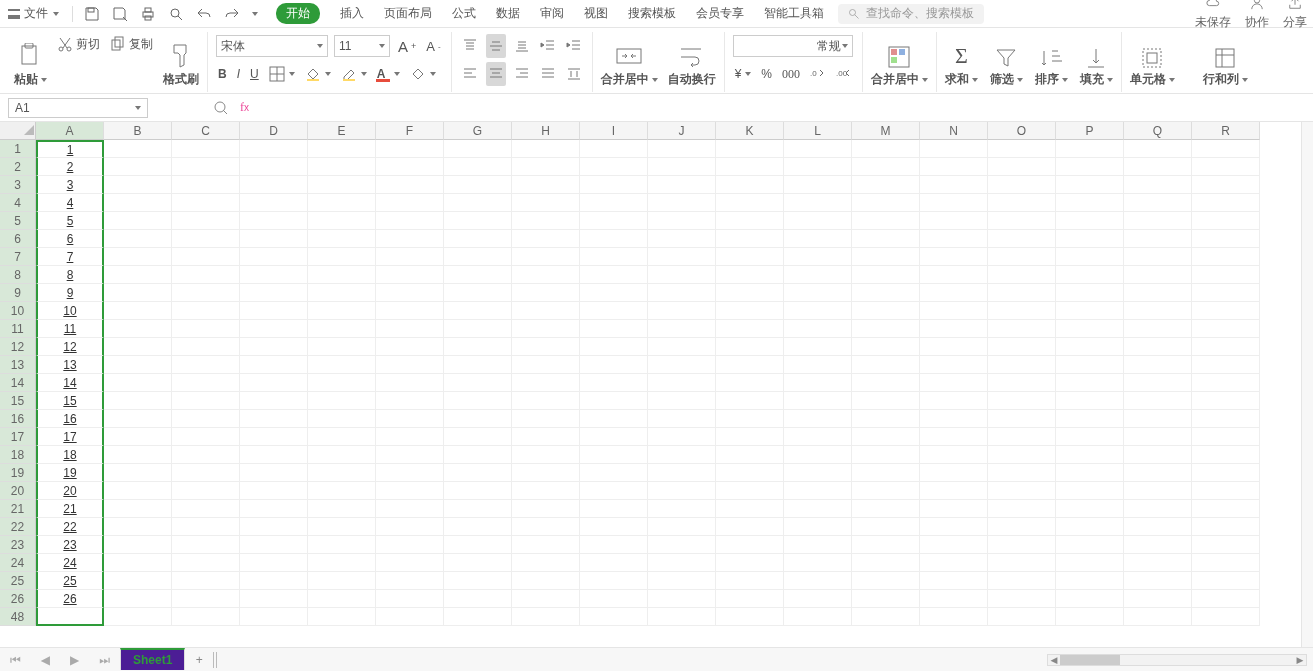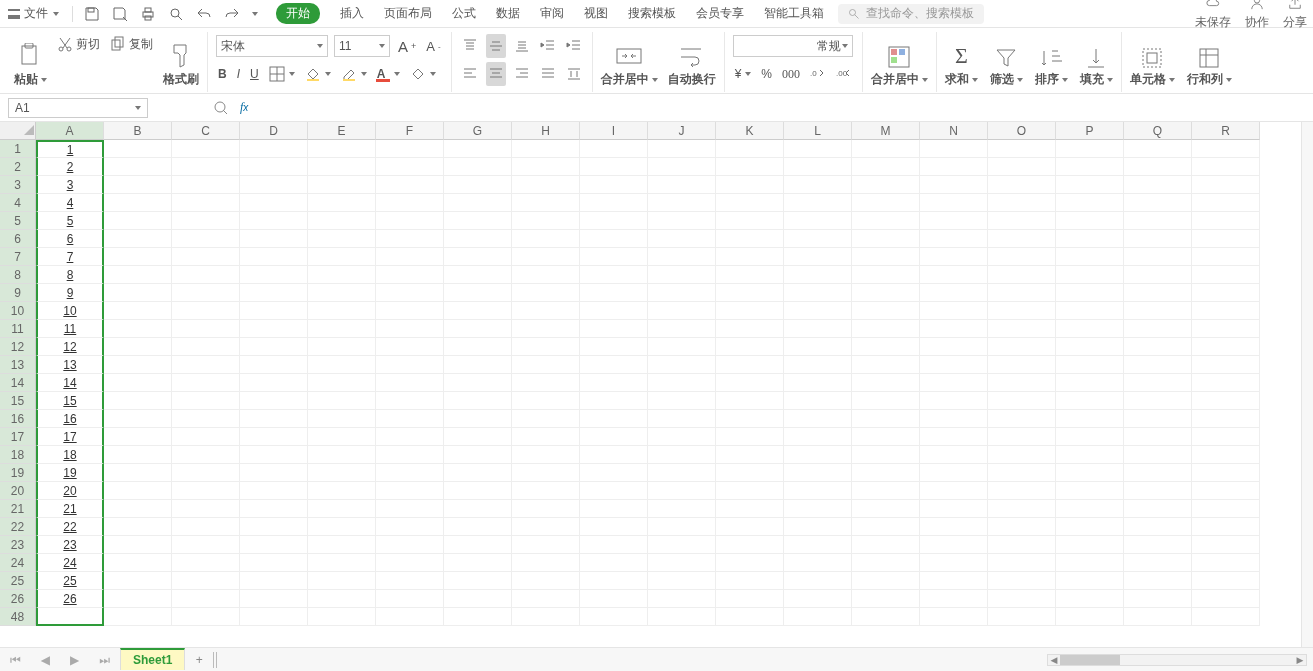--- a/index.html
+++ b/index.html
@@ -55,21 +55,21 @@
   .cells{position:absolute;left:36px;top:18px;right:0;bottom:0;}
   .row{display:flex;height:18px;}
   .cell{width:68px;height:18px;border-right:1px solid #eee;border-bottom:1px solid #eee;display:flex;align-items:center;justify-content:center;color:#333;font-size:12px;}
   .selA .cell:first-child{border-left:2px solid #2e9b39;border-right:2px solid #2e9b39;}
   .row:first-child .cell:first-child{border-top:2px solid #2e9b39;}
 
   
   .sidepanel{position:absolute;right:0;top:122px;bottom:24px;width:12px;background:#f7f7f7;border-left:1px solid #e5e5e5;}
   .sheet-tabs{position:absolute;bottom:0;left:0;right:0;height:24px;background:#f7f7f7;border-top:1px solid #e5e5e5;display:flex;align-items:center;}
   .tab-scroll{width:120px;display:flex;align-items:center;justify-content:space-around;color:#aaa;}
-  .sheet-tab{padding:3px 12px;background:#fef9c3;border:1px solid #ddd;border-bottom:none;color:#2e9b39;font-weight:bold;border-top:2px solid #2e9b39;position:relative;top:-1px;}
+  .sheet-tab{padding:3px 12px;background:#4c1d95;border:1px solid #ddd;border-bottom:none;color:#2e9b39;font-weight:bold;border-top:2px solid #2e9b39;position:relative;top:-1px;}
   .add-sheet{width:20px;color:#888;text-align:center;margin-left:4px;}
   .hscroll{margin-left:auto;width:260px;height:12px;background:#f2f2f2;border:1px solid #ddd;display:flex;align-items:center;position:relative;margin-right:6px;}
   .hscroll .thumb{position:absolute;left:12px;width:60px;top:0;bottom:0;background:#ccc;}
   .hscroll .larr,.hscroll .rarr{width:12px;text-align:center;color:#888;font-size:9px;}
   .hscroll .rarr{position:absolute;right:0;}
   .split{width:6px;height:16px;border-left:4px double #bbb;margin:0 4px;}
 </style>
 </head>
 <body>
 
@@ -401,21 +401,21 @@
         <svg width="22" height="22" viewBox="0 0 22 22">
           <path d="M11 2v14m-3-3l3 3 3-3M3 20h16" stroke="#777" fill="none"></path>
         </svg>
         <span class="lbl">
           <span>填充</span>
           <span class="caret"></span>
         </span>
       </div>
   </div>
 
-  <div class="grp" style="flex-direction:row;gap:12px;">
+  <div class="grp" style="flex-direction:row;gap:28px;">
     <div class="big-btn">
         <svg width="22" height="22" viewBox="0 0 22 22">
           <rect x="2" y="2" width="18" height="18" fill="none" stroke="#777" stroke-dasharray="2 2"></rect>
           <rect x="6" y="6" width="10" height="10" fill="none" stroke="#777"></rect>
         </svg>
         <span class="lbl">
           <span>单元格</span>
           <span class="caret"></span>
         </span>
       </div>
@@ -437,21 +437,21 @@
       <span>A1</span>
       <span class="caret"></span>
     </div>
   <div class="fx-area">
     <span class="tb-icon">
         <svg viewBox="0 0 16 16">
           <circle cx="7" cy="7" r="5" fill="none" stroke="#888"></circle>
           <path d="M10 10l4 4" stroke="#888"></path>
         </svg>
       </span>
-    <span style="font-style:italic;font-family:serif;color:#0369a1;">f<small>x</small></span>
+    <span style="font-family:serif;color:#ec4899;">f<small>x</small></span>
   </div>
 </div>
 
 <div class="grid-wrap">
   <div class="corner"></div>
   <div class="colhead">
       <div class="ch sel">A</div>
       <div class="ch">B</div>
       <div class="ch">C</div>
       <div class="ch">D</div>

